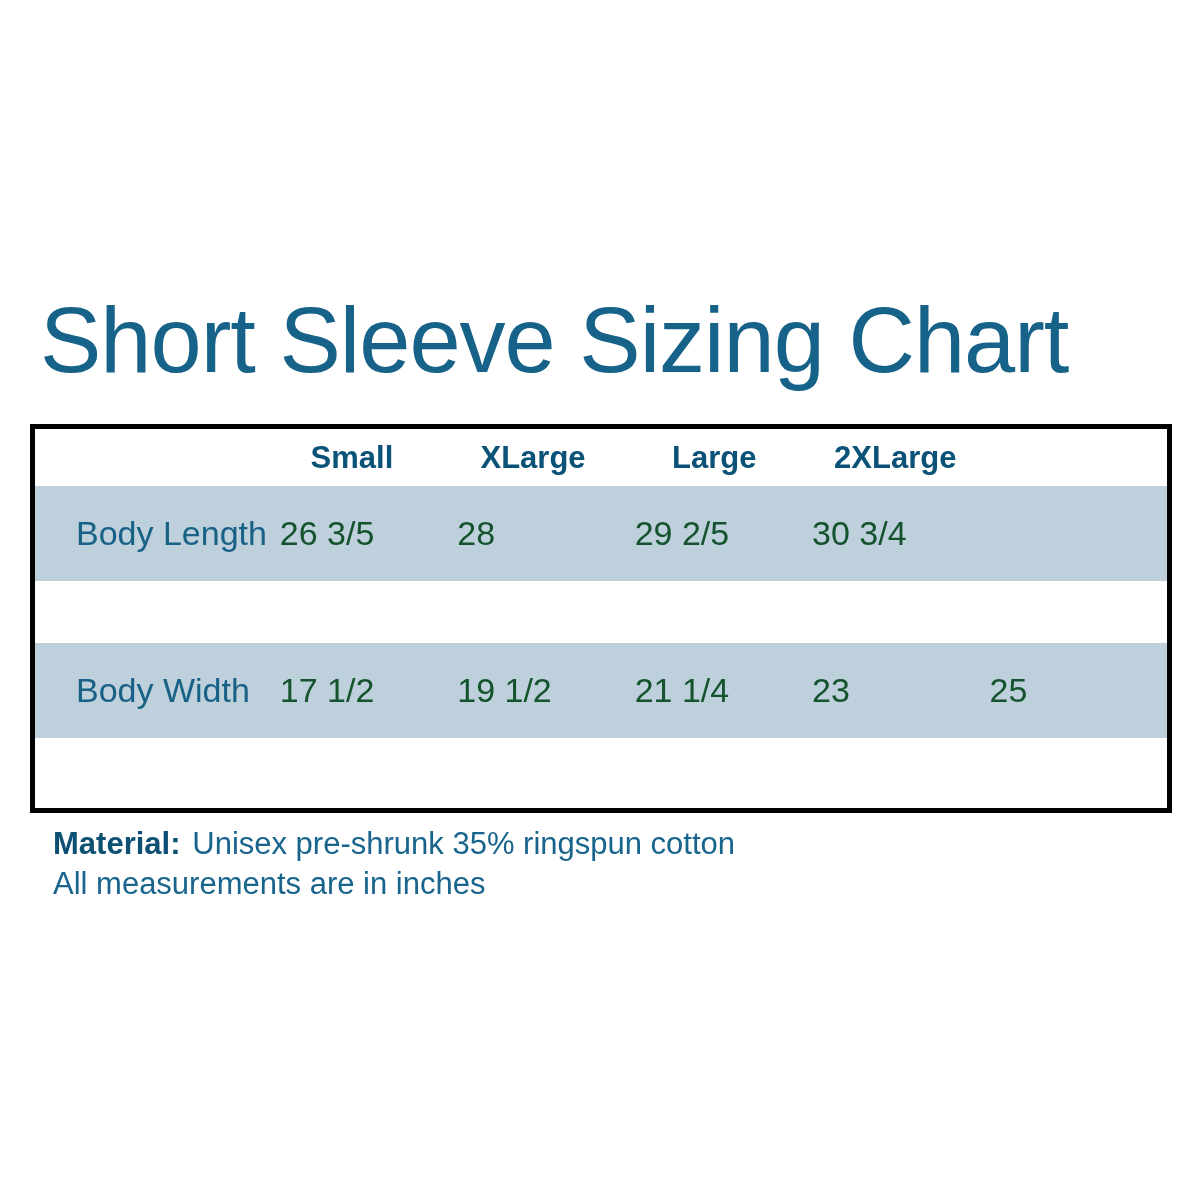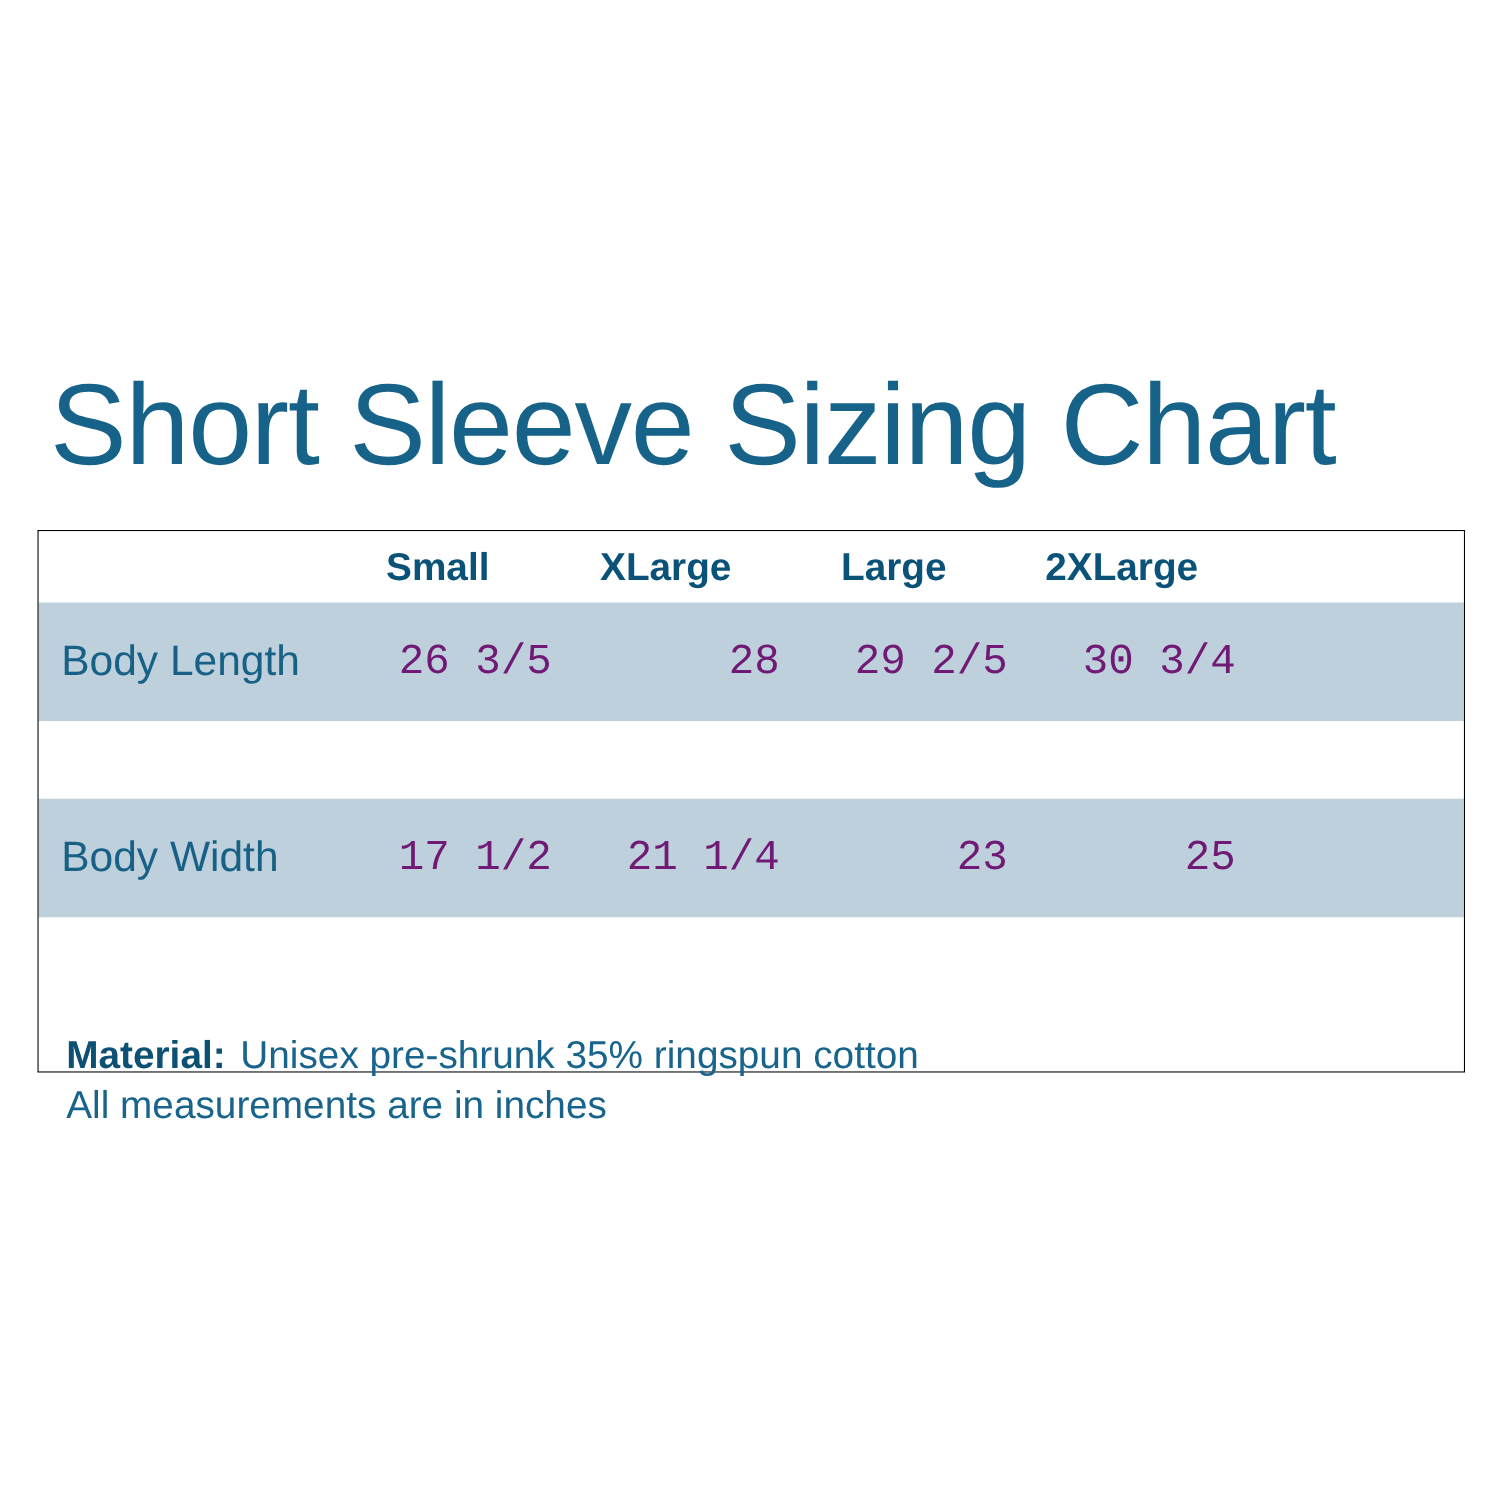--- a/index.html
+++ b/index.html
@@ -24,34 +24,34 @@
     font-weight: 500;
     letter-spacing: -1px;
     color: #176289;
     white-space: nowrap;
   }
   .size-table {
     position: absolute;
     left: 30px;
     top: 424px;
     width: 1142px;
-    height: 434px;
+    height: 389px;
     box-sizing: border-box;
-    border: 1px solid #000000;
+    border: 5px solid #000000;
     background: #ffffff;
     display: flex;
     flex-direction: column;
   }
   .t-row {
     display: flex;
     align-items: center;
     flex: 0 0 auto;
   }
   .t-row.header   { height: 57px; background: #ffffff; }
-  .t-row.data     { height: 95px; background: #BDD0DB; }
+  .t-row.data     { height: 95px; background: #BDD0DB; padding-left: 23px; }
   .t-row.spacer   { height: 62px; background: #ffffff; }
   .t-row.spacer-bottom { flex: 1 1 auto; background: #ffffff; }
   .cell {
     box-sizing: border-box;
     overflow: hidden;
     white-space: nowrap;
   }
   .cell.corner   { width: 20%; }
   .cell.rowlabel {
     width: 20%;
@@ -62,24 +62,23 @@
   }
   .cell.head {
     width: 16%;
     text-align: center;
     font-size: 31px;
     font-weight: 700;
     color: #0A5278;
   }
   .cell.val {
     width: 16%;
-    text-align: right;
+    text-align: left;
     font-size: 34px;
-    color: #701a75;
-    font-family: Liberation Mono, monospace;
+    color: #14532d;
   }
   .footer-line {
     position: absolute;
     left: 53px;
     margin: 0;
     font-size: 31px;
     color: #18648C;
     white-space: nowrap;
   }
   .footer-line.material { top: 826px; }
@@ -113,20 +112,21 @@
       <div class="cell val">28</div>
       <div class="cell val">29 2/5</div>
       <div class="cell val">30 3/4</div>
     </div>
 
     <div class="t-row spacer"></div>
 
     <div class="t-row data">
       <div class="cell rowlabel">Body Width</div>
       <div class="cell val">17 1/2</div>
+      <div class="cell val">19 1/2</div>
       <div class="cell val">21 1/4</div>
       <div class="cell val">23</div>
       <div class="cell val">25</div>
     </div>
 
     <div class="t-row spacer-bottom"></div>
 
   </div>
 
   <p class="footer-line material">

